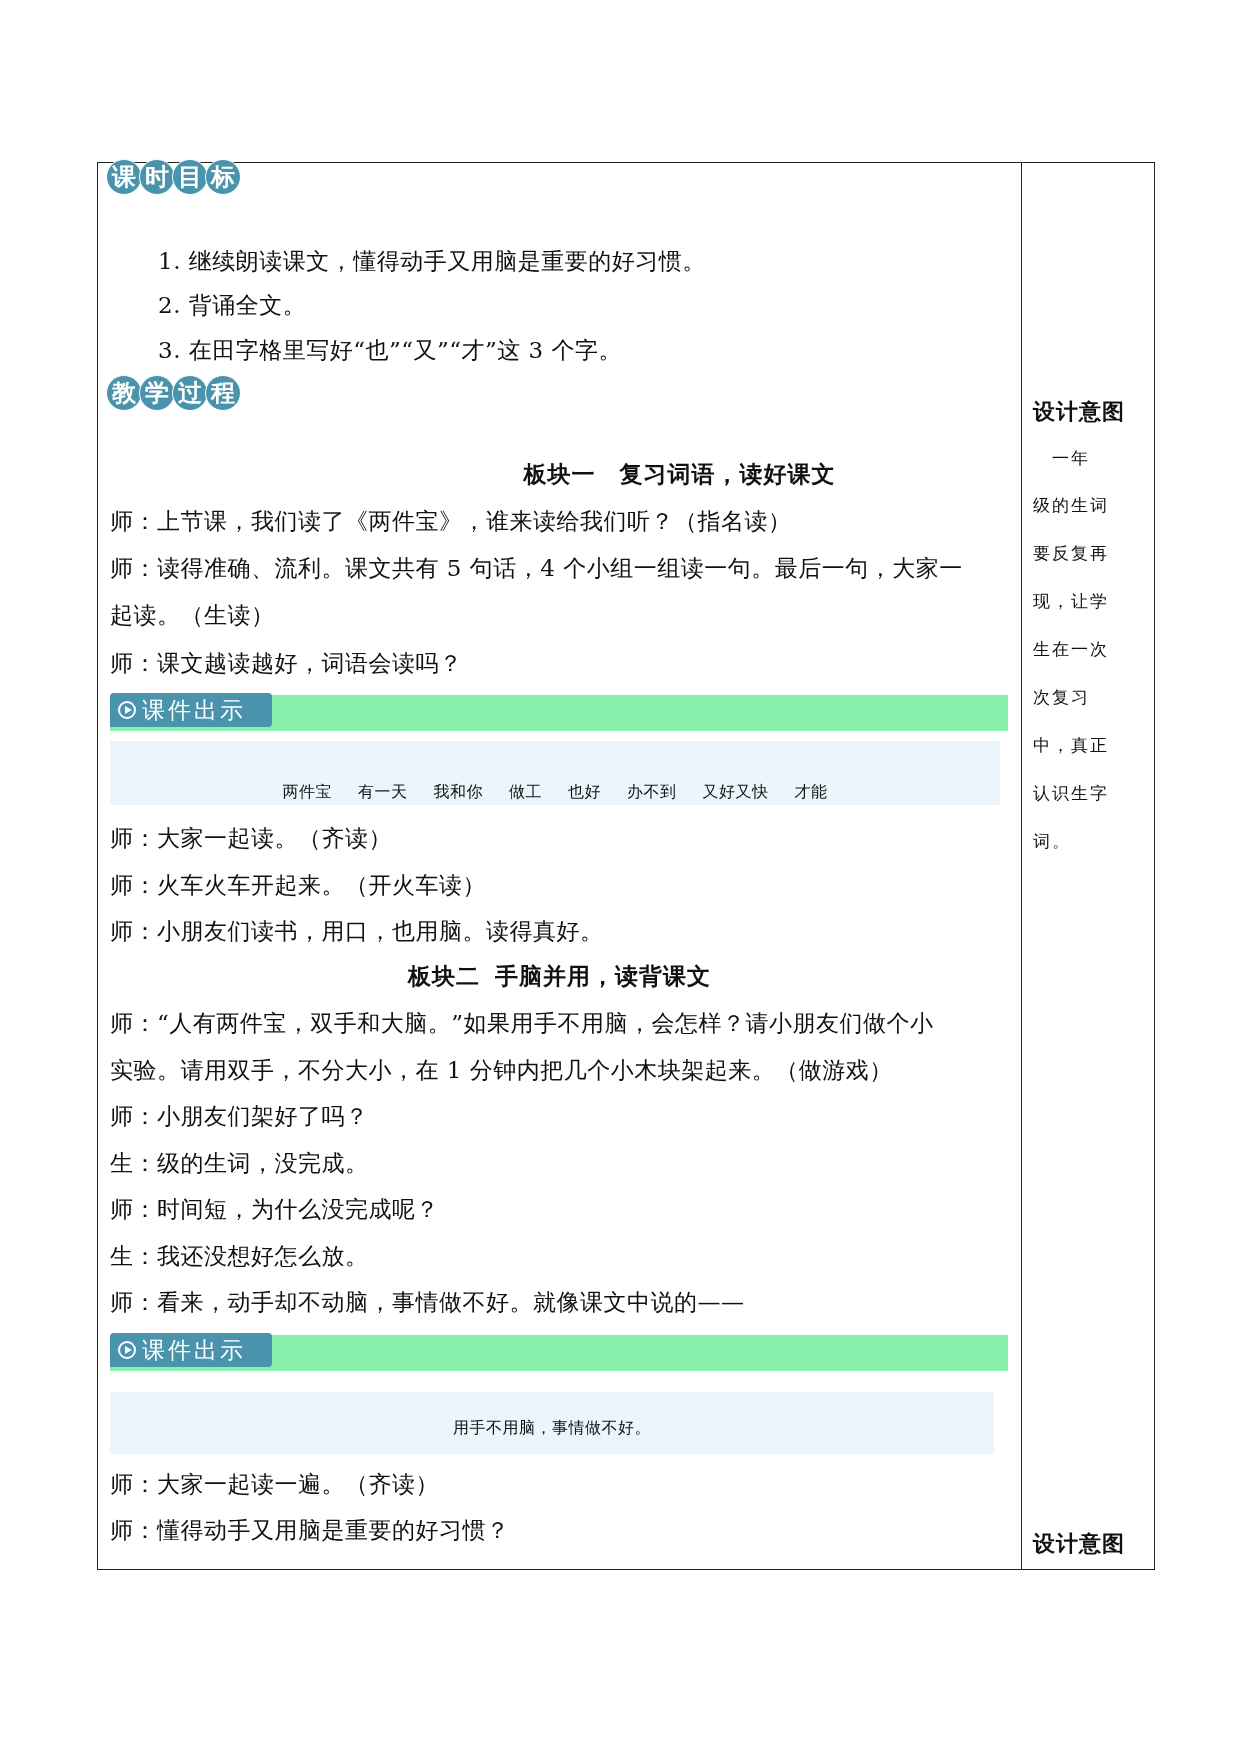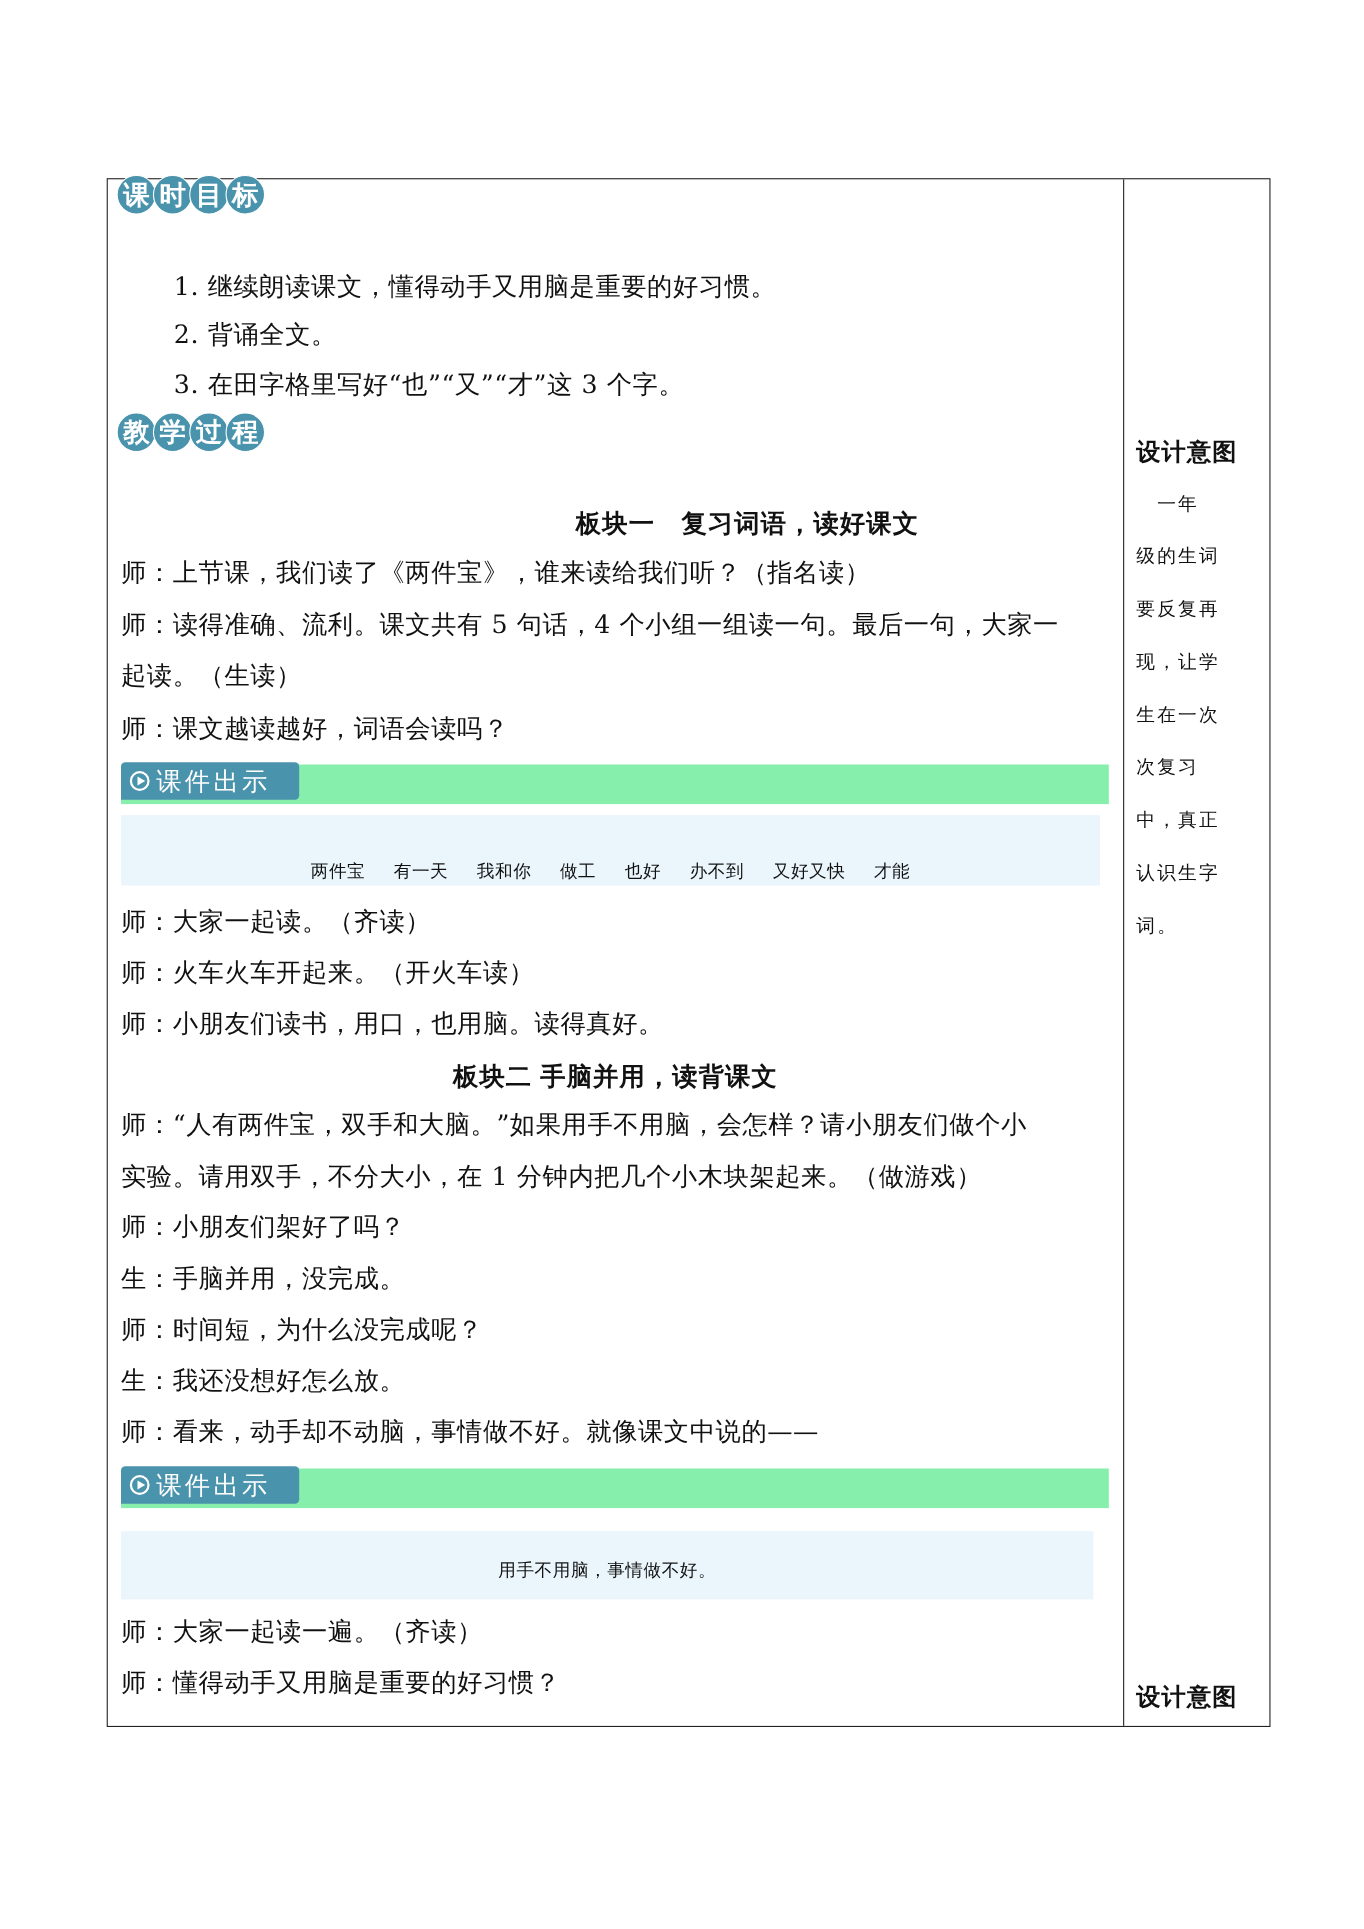--- a/index.html
+++ b/index.html
@@ -33,21 +33,21 @@
   }
 
   .line {
     position: absolute; left: 12px;
     font-size: 23px; line-height: 30px; white-space: nowrap;
     letter-spacing: 0.5px;
   }
   .indent { left: 60px; }
   .heading {
     position: absolute; left: 0; width: 923px; text-align: center;
-    font-family: Liberation Sans, sans-serif;
+    font-family: Liberation Mono, monospace;
     font-weight: bold; font-size: 23px; line-height: 30px; letter-spacing: 1px;
   }
 
   .banner {
     position: absolute; left: 12px; width: 898px; height: 36px;
     background: #86efac;
   }
   .banner-tab {
     position: absolute; left: 0; top: -2px; height: 34px; width: 162px;
     background: #4a93ad; border-radius: 4px 4px 4px 0;
@@ -133,21 +133,21 @@
     </div>
 
     <div class="line" style="top:660px;">师：大家一起读。（齐读）</div>
     <div class="line" style="top:707px;">师：火车火车开起来。（开火车读）</div>
     <div class="line" style="top:753px;">师：小朋友们读书，用口，也用脑。读得真好。</div>
 
     <div class="heading" style="top:800px;">板块二 手脑并用，读背课文</div>
     <div class="line" style="top:845px;">师：“人有两件宝，双手和大脑。”如果用手不用脑，会怎样？请小朋友们做个小</div>
     <div class="line" style="top:892px;">实验。请用双手，不分大小，在 1 分钟内把几个小木块架起来。（做游戏）</div>
     <div class="line" style="top:938px;">师：小朋友们架好了吗？</div>
-    <div class="line" style="top:985px;">生：手脑并用，没完成。</div>
+    <div class="line" style="top:985px;">生：级的生词，没完成。</div>
     <div class="line" style="top:1031px;">师：时间短，为什么没完成呢？</div>
     <div class="line" style="top:1078px;">生：我还没想好怎么放。</div>
     <div class="line" style="top:1124px;">师：看来，动手却不动脑，事情做不好。就像课文中说的——</div>
 
     <div class="banner" style="top:1172px;">
       <div class="banner-tab">
         <span class="play-icon"></span>
         <span>课件出示</span>
       </div>
     </div>

